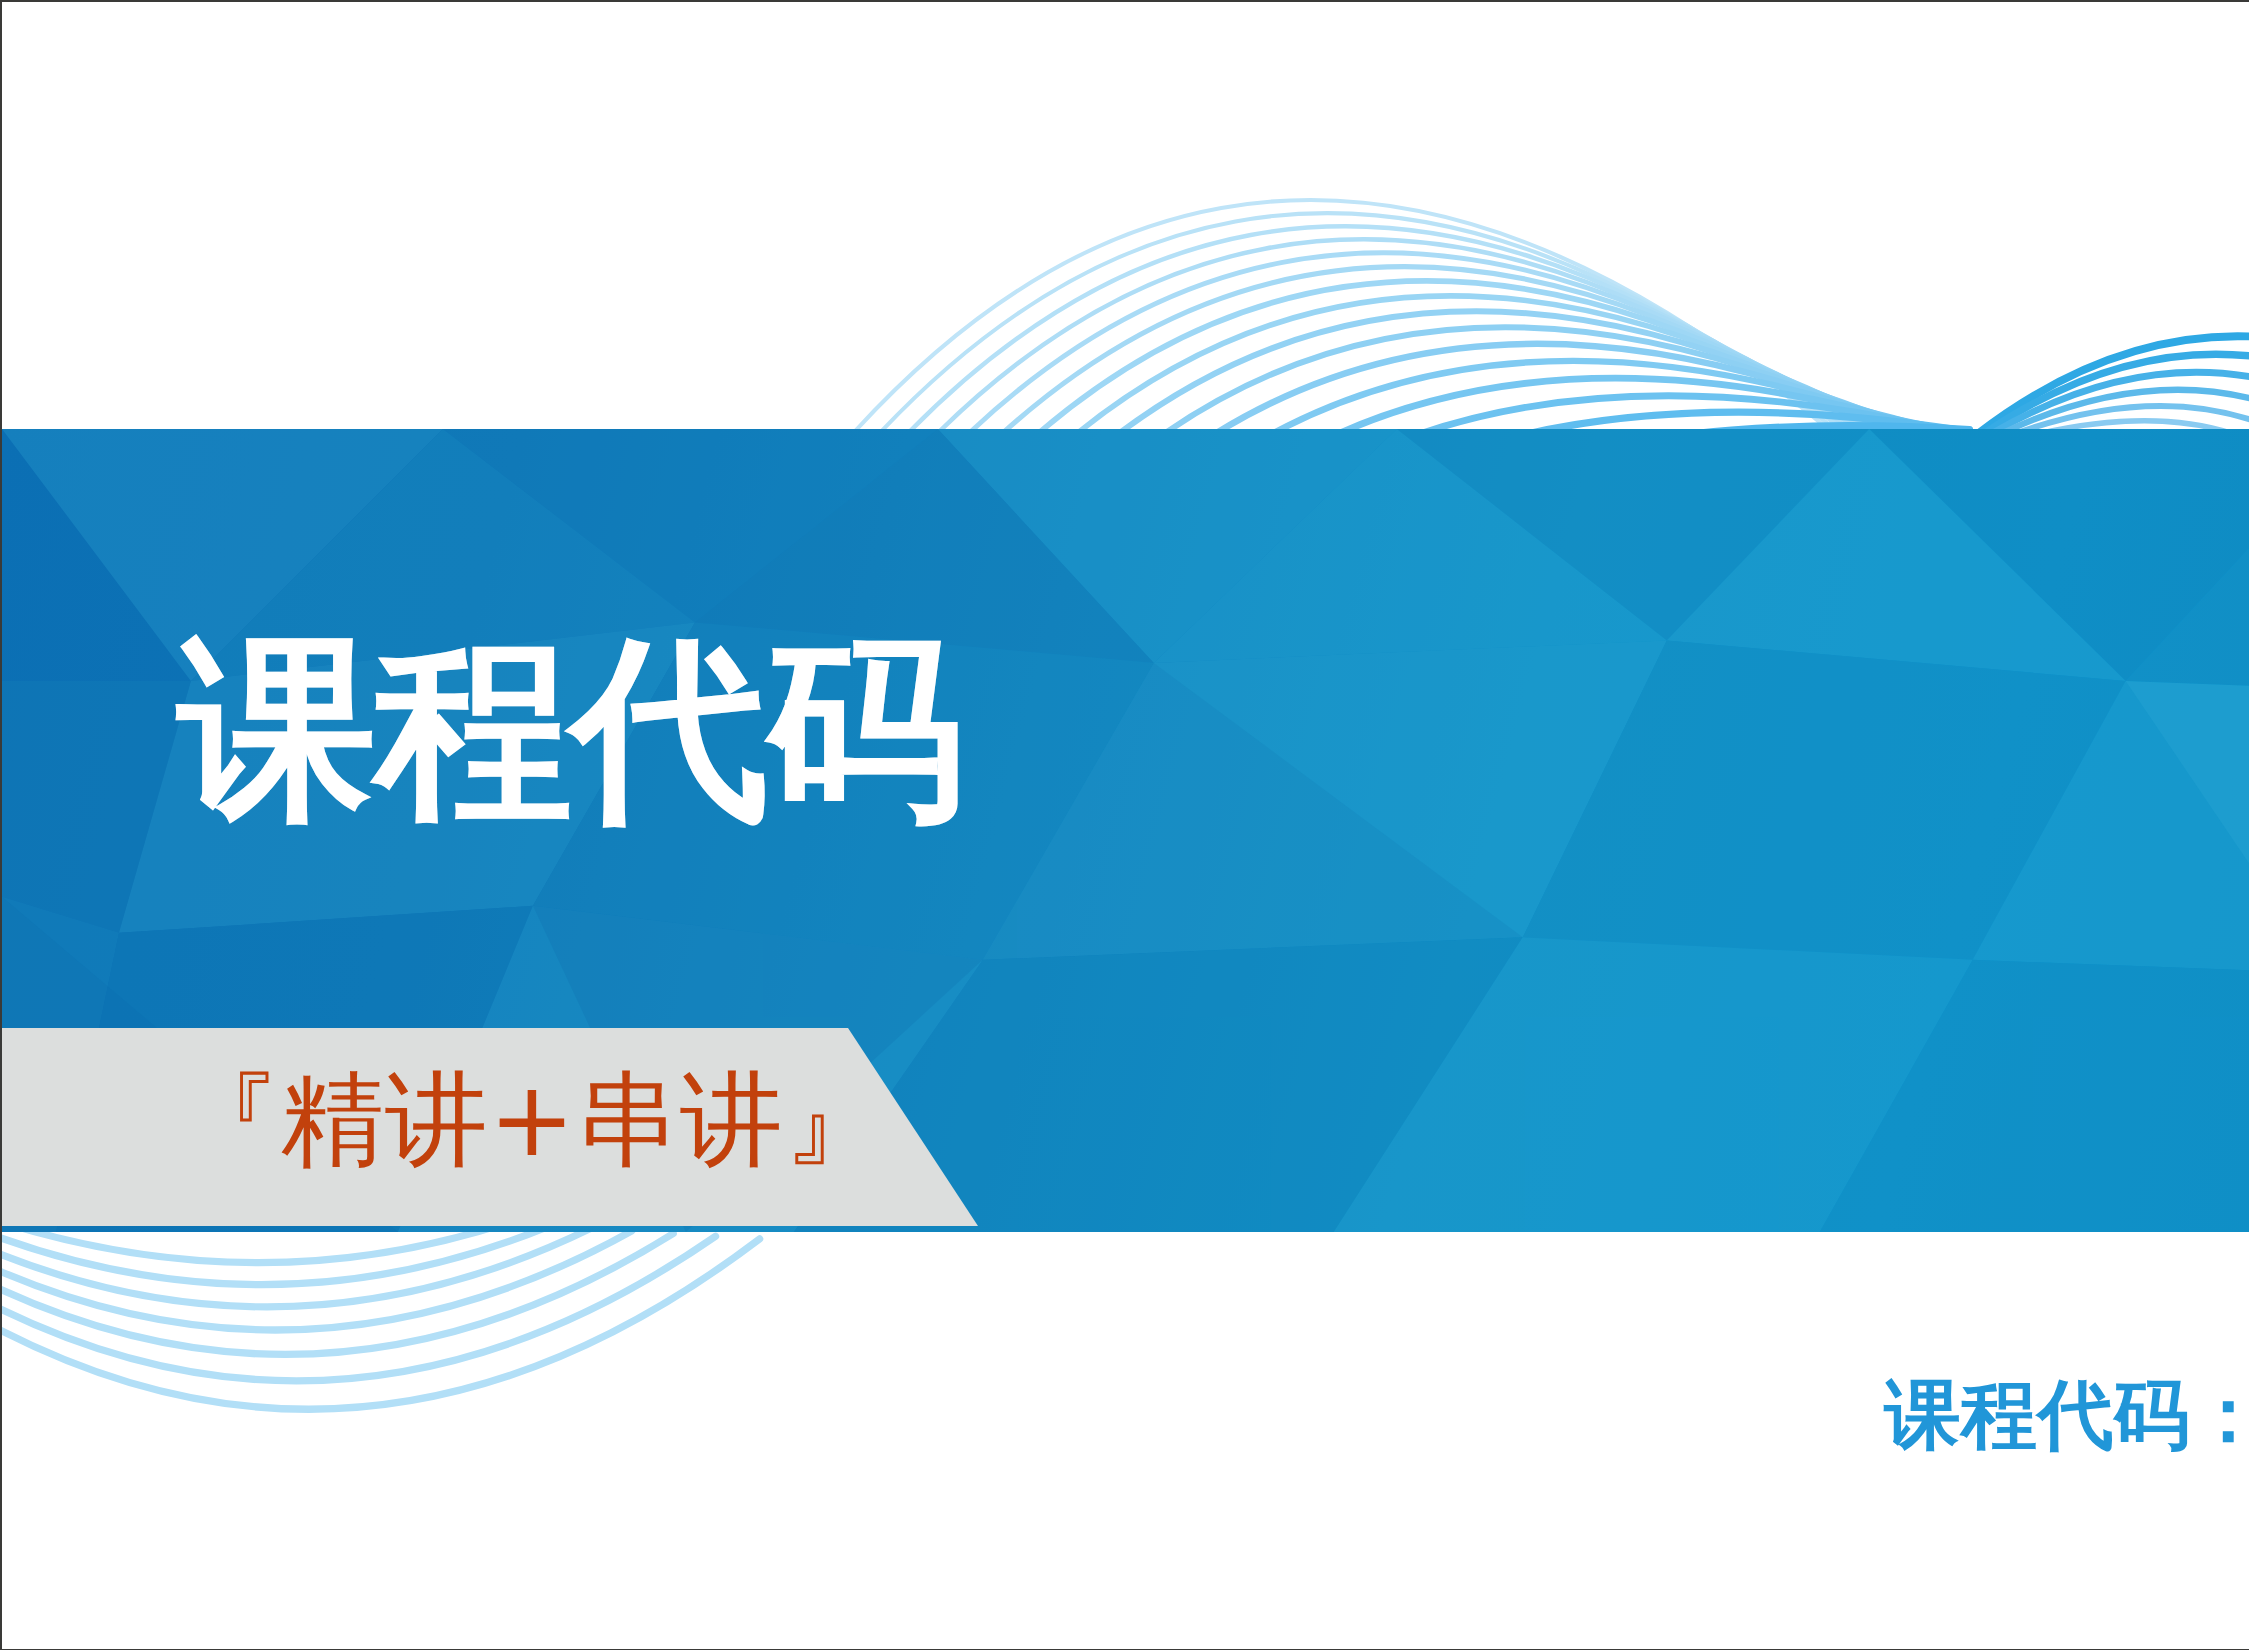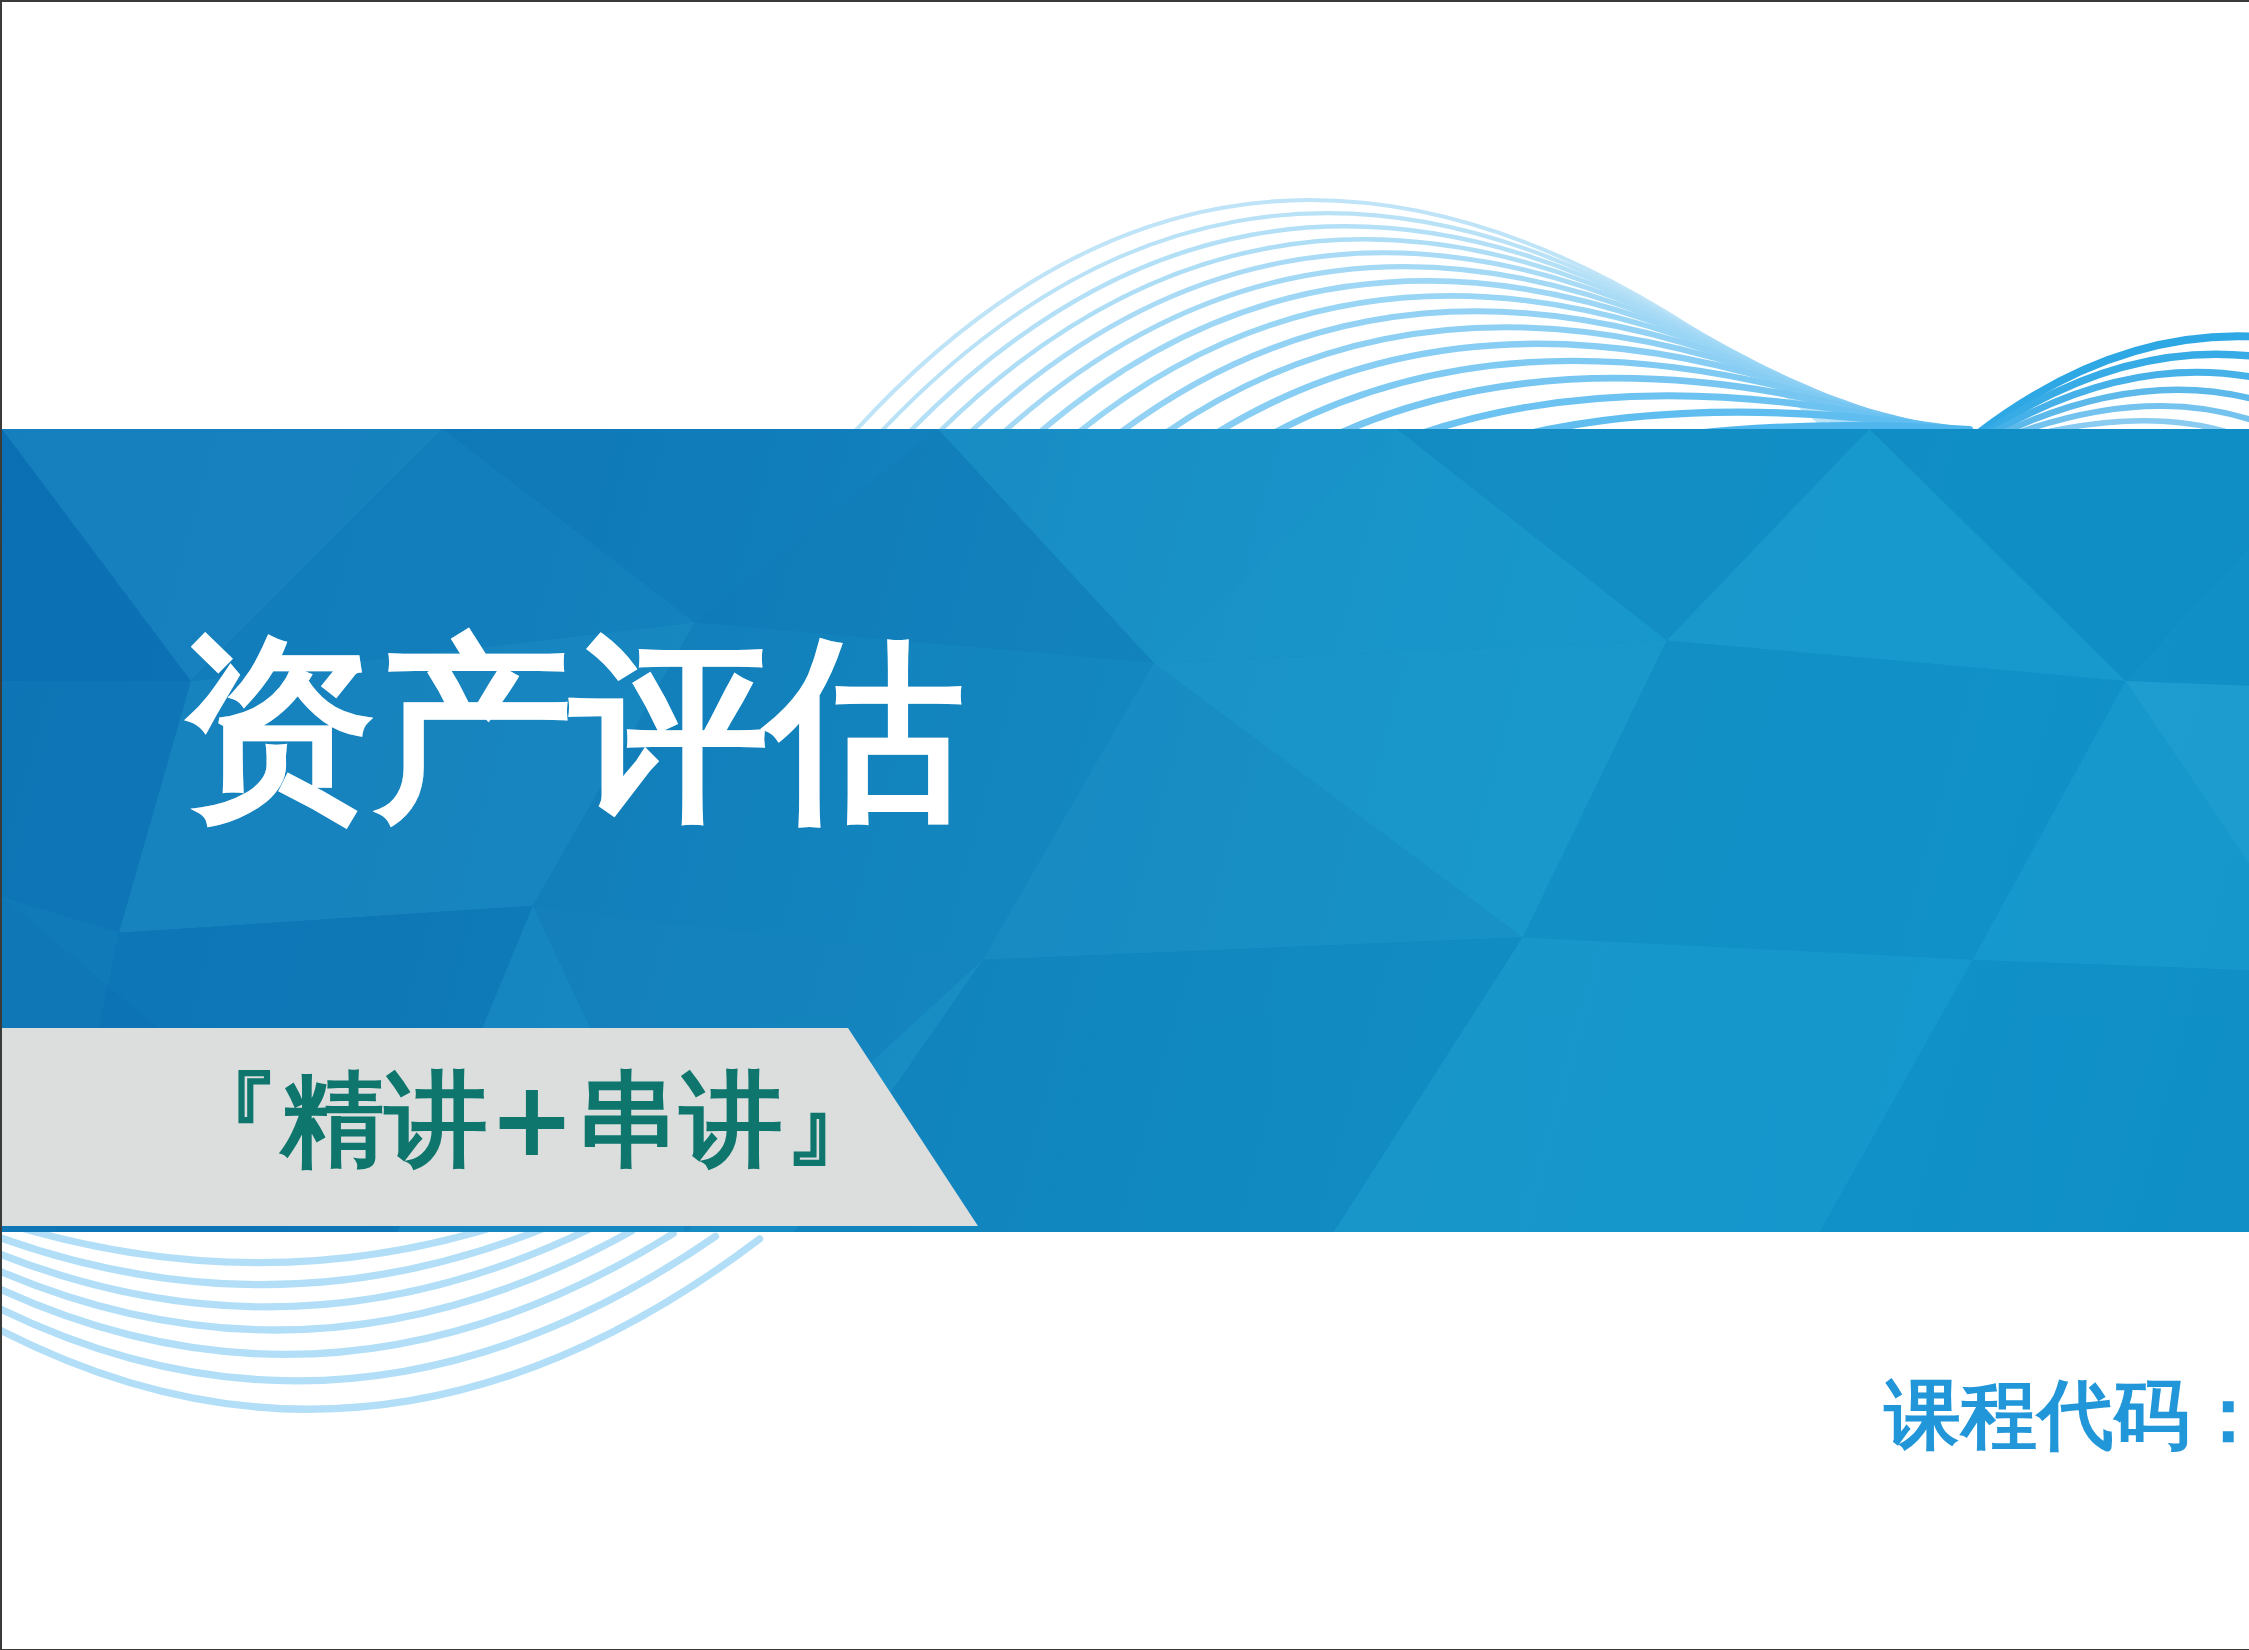--- a/index.html
+++ b/index.html
@@ -67,24 +67,24 @@
     top:1026px;
     width:976px;
     height:198px;
     background:#dcdedd;
     clip-path:polygon(0 0, 846px 0, 976px 198px, 0 198px);
   }
   #subtitle-text{
     position:absolute;
     left:175px;
     top:1066px;
-    color:#0f766e;
+    color:#c2410c;
     font-size:103px;
     line-height:1;
-    font-weight:700;
+    font-weight:400;
     letter-spacing:0.9px;
     white-space:nowrap;
     font-family:"DejaVu Sans","Liberation Sans",sans-serif;
   }
 
   
   #course-code{
     position:absolute;
     right:152px;
     top:1375px;
@@ -192,21 +192,21 @@
         <g opacity="0.18">
           <polygon points="1180,1060 2180,1180 1520,1785" fill="#0b63a8"></polygon>
           <polygon points="2560,520 3380,1130 2180,1180" fill="#0f72b0"></polygon>
           <polygon points="4720,560 5972,610 5180,1240" fill="#3fb9e0"></polygon>
           <polygon points="0,1040 880,1785 0,1785" fill="#0c6bac"></polygon>
         </g>
       </svg>
     </div>
   </div>
 
-  <div id="main-title">资产评估</div>
+  <div id="main-title">课程代码</div>
 
   <div id="subtitle-band"></div>
   <div id="subtitle-text">『精讲+串讲』</div>
 
   <div id="course-code">课程代码：00158</div>
 
 </div>
 
 
 </body></html>

